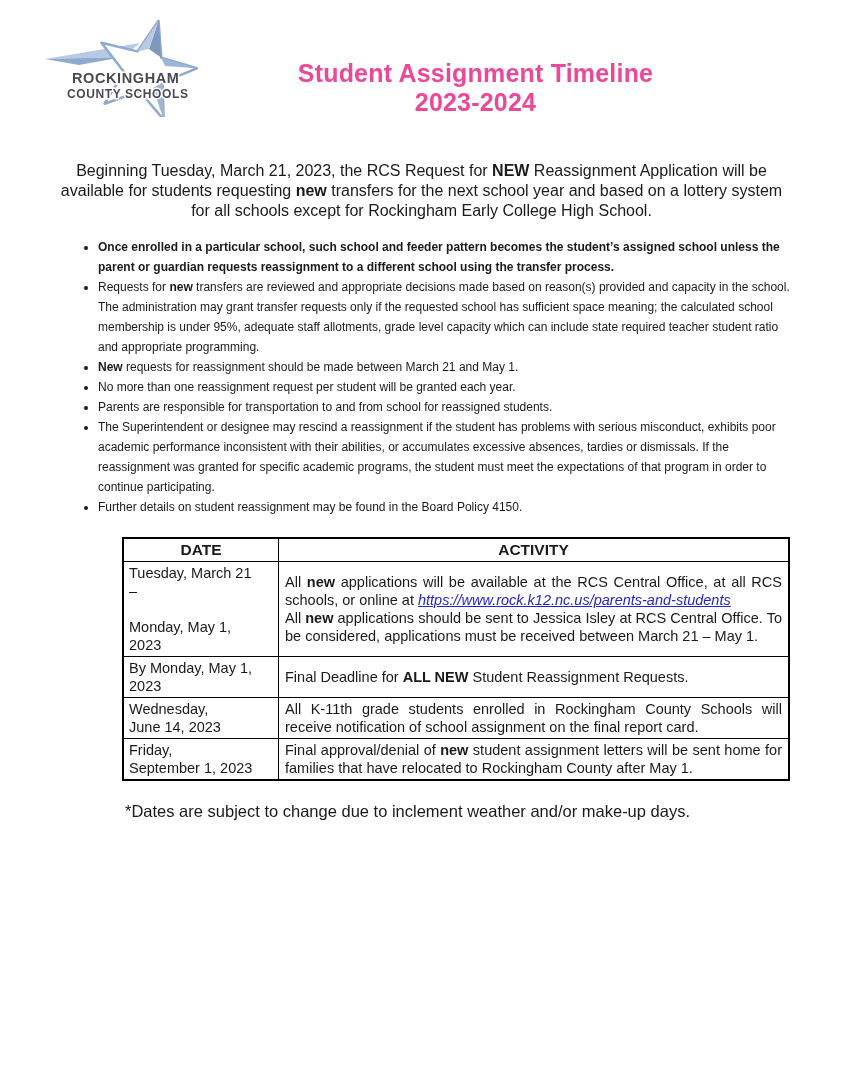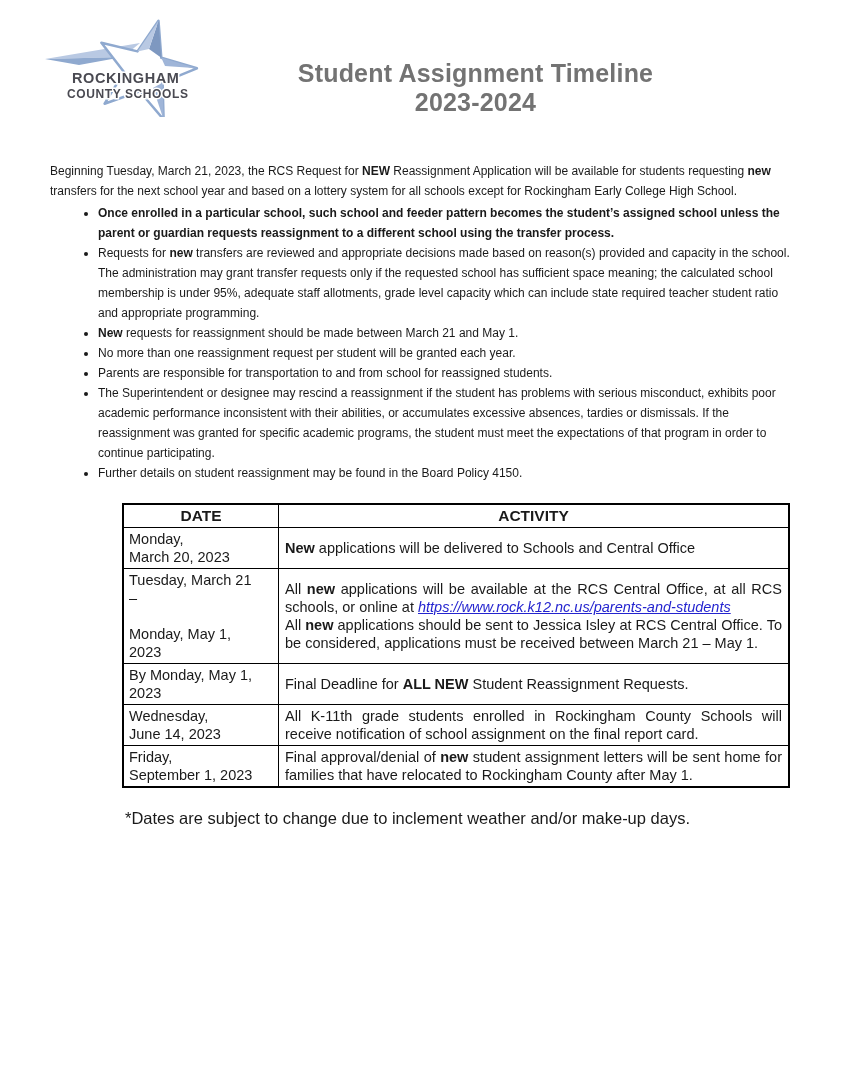--- a/index.html
+++ b/index.html
@@ -12,24 +12,24 @@
   .logo{flex:0 0 auto;width:165px;height:104px;margin-left:45px;}
   .logo svg{display:block;width:165px;height:104px;}
   .logo text{
     font-family:"Liberation Sans","DejaVu Sans",sans-serif;
     fill:var(--logo-text-gray,#4a4a52);
     font-weight:bold;letter-spacing:.6px;
     stroke:#ffffff;stroke-width:3px;paint-order:stroke;
   }
   .title-block{
     flex:1;text-align:center;padding-top:36px;padding-right:102px;
-    font-size:25px;font-weight:bold;line-height:29px;color:#737373;letter-spacing:.2px;
+    font-size:25px;font-weight:bold;line-height:29px;color:#ec4899;letter-spacing:.2px;
   }
   
-  .intro{margin:44px 50px 2px 50px;font-size:12px;line-height:20px;}
+  .intro{margin:44px 50px 16px 50px;font-size:16px;line-height:20px;text-align:center;}
   .bullets{margin:0 50px 0 50px;padding-left:48px;font-size:12px;line-height:20px;}
   .bullets li{margin:0;padding:0;}
   .b{font-weight:bold;}
   
   .timeline-table{
     border-collapse:collapse;margin:20px 0 0 122px;width:668px;
     font-size:14.5px;line-height:18px;border:2px solid #000;table-layout:fixed;
   }
   .timeline-table th,.timeline-table td{border:1.5px solid #000;vertical-align:middle;}
   .timeline-table th{font-size:15.5px;font-weight:bold;text-align:center;padding:2px 4px;}
@@ -82,24 +82,20 @@
 
   <table class="timeline-table">
     <thead>
       <tr>
         <th style="width:146px;">DATE</th>
         <th>ACTIVITY</th>
       </tr>
     </thead>
     <tbody>
       <tr>
-        <td class="date">Monday,<br>March 20, 2023</td>
-        <td class="activity"><span class="b">New</span><span> applications will be delivered to Schools and Central Office</span></td>
-      </tr>
-      <tr>
         <td class="date">Tuesday, March 21<br>–<br>&nbsp;<br>Monday, May 1,<br>2023</td>
         <td class="activity">
             <div class="rich-para"><span>All </span><span class="b">new</span><span> applications will be available at the RCS Central Office, at all RCS schools, or online at </span><a href="#" class="doc-link">https://www.rock.k12.nc.us/parents-and-students</a></div>
             <div class="rich-para"><span>All </span><span class="b">new</span><span> applications should be sent to Jessica Isley at RCS Central Office. To be considered, applications must be received between March 21 – May 1.</span></div>
           </td>
       </tr>
       <tr>
         <td class="date">By Monday, May 1,<br>2023</td>
         <td class="activity"><span>Final Deadline for </span><span class="b">ALL NEW</span><span> Student Reassignment Requests.</span></td>
       </tr>

